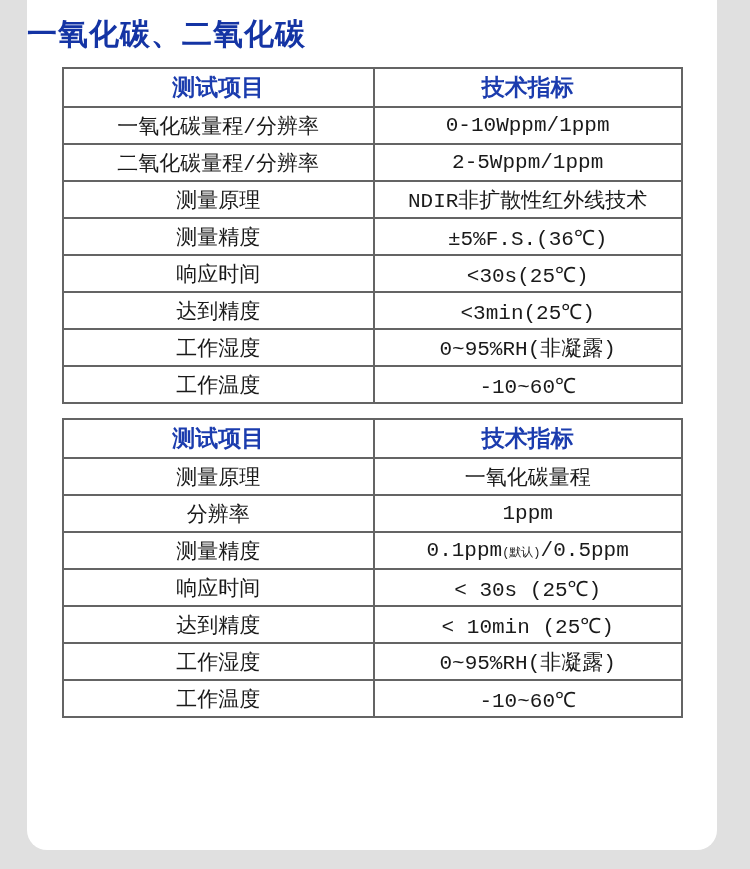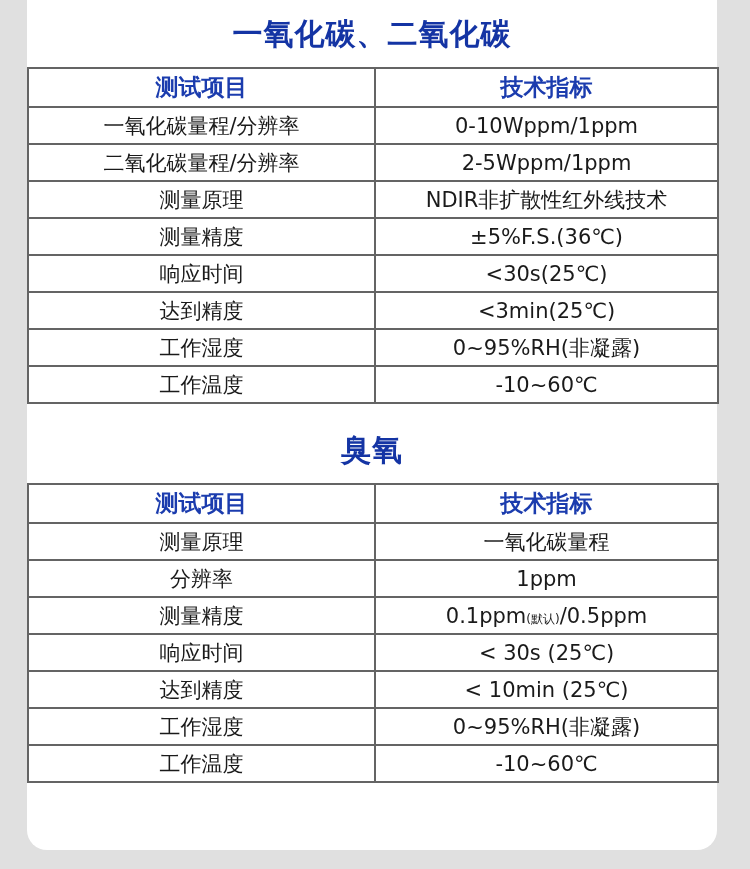--- a/index.html
+++ b/index.html
@@ -10,34 +10,34 @@
     overflow: hidden;
   }
   .card {
     position: absolute;
     left: 27px; top: 0;
     width: 690px; height: 850px;
     background: #ffffff;
     border-radius: 0 0 20px 20px;
   }
   .section-title {
-    text-align: center;
     color: #1434a4;
     font-size: 30px;
     font-weight: bold;
     line-height: 38px;
     letter-spacing: 1px;
   }
   .section-title.first { padding-top: 15px; }
   .section-title.second { margin-top: 27px; }
   table.spec {
-    width: 692px;
+    width: 621px;
     margin: 14px auto 8px auto;
     border-collapse: collapse;
     table-layout: fixed;
+    font-family: Liberation Mono, monospace;
   }
   table.spec th, table.spec td {
     border: 2px solid #646464;
     text-align: center;
     vertical-align: middle;
     overflow: hidden;
     white-space: nowrap;
   }
   table.spec th {
     height: 39px;
@@ -105,21 +105,20 @@
           <td>工作湿度</td>
           <td>0~95%RH(非凝露)</td>
         </tr>
         <tr>
           <td>工作温度</td>
           <td>-10~60℃</td>
         </tr>
       </tbody>
   </table>
 
-  <div class="section-title second">臭氧</div>
 
   <table class="spec">
     <colgroup>
         <col class="col-item">
         <col class="col-value">
       </colgroup>
     <thead>
       <tr>
         <th>测试项目</th>
         <th>技术指标</th>

